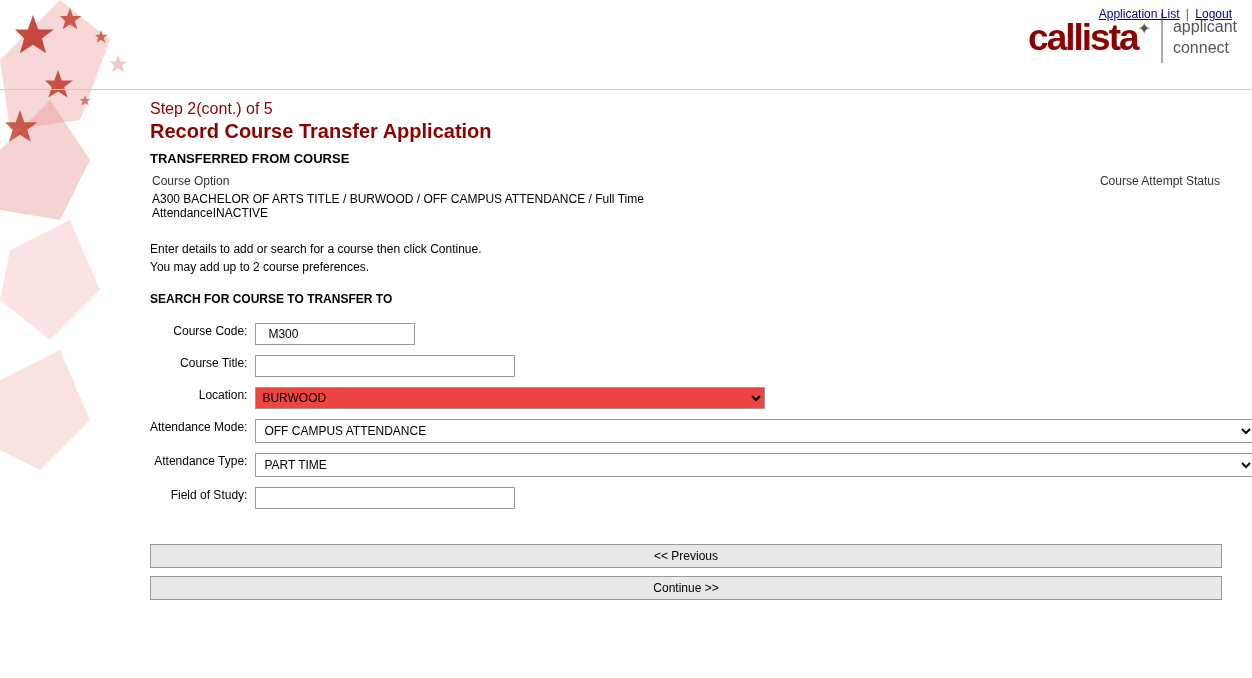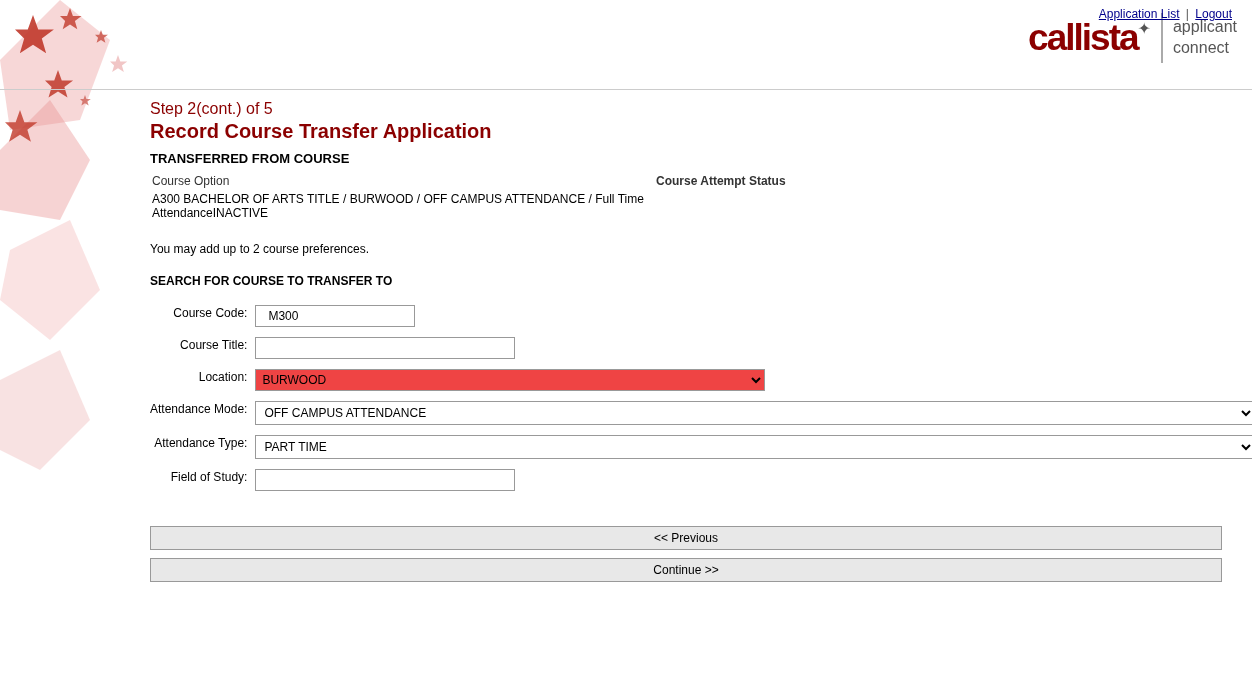--- a/index.html
+++ b/index.html
@@ -47,21 +47,22 @@
       font-size: 12px;
       padding-bottom: 2px;
     }
     .course-info-table .label-col {
       color: #333;
       font-weight: normal;
       width: 200px;
     }
     .course-info-table .status-col {
       color: #333;
-      font-weight: bold;
+      font-weight: normal;
+      text-align: right;
     }
     .course-info-table .value-col {
       color: #000;
     }
 
     .instruction-text {
       font-size: 12px;
       margin-bottom: 4px;
       color: #000;
     }
@@ -282,20 +283,21 @@
         <td class="status-col">Course Attempt Status</td>
       </tr>
       <tr>
         <td class="value-col" colspan="2"><span>A300 BACHELOR OF ARTS TITLE / BURWOOD / OFF CAMPUS ATTENDANCE / Full Time Attendance</span><span>INACTIVE</span></td>
       </tr>
     </tbody>
       </table>
   </div>
 
   <div style="margin-bottom:4px;">
+    <div class="instruction-text">Enter details to add or search for a course then click Continue.</div>
     <div class="instruction-text">You may add up to 2 course preferences.</div>
   </div>
 
   <div class="search-section-header">SEARCH FOR COURSE TO TRANSFER TO</div>
 
   <table class="form-table">
     <tbody>
         <tr>
       <td class="field-label">Course Code:</td>
       <td>

